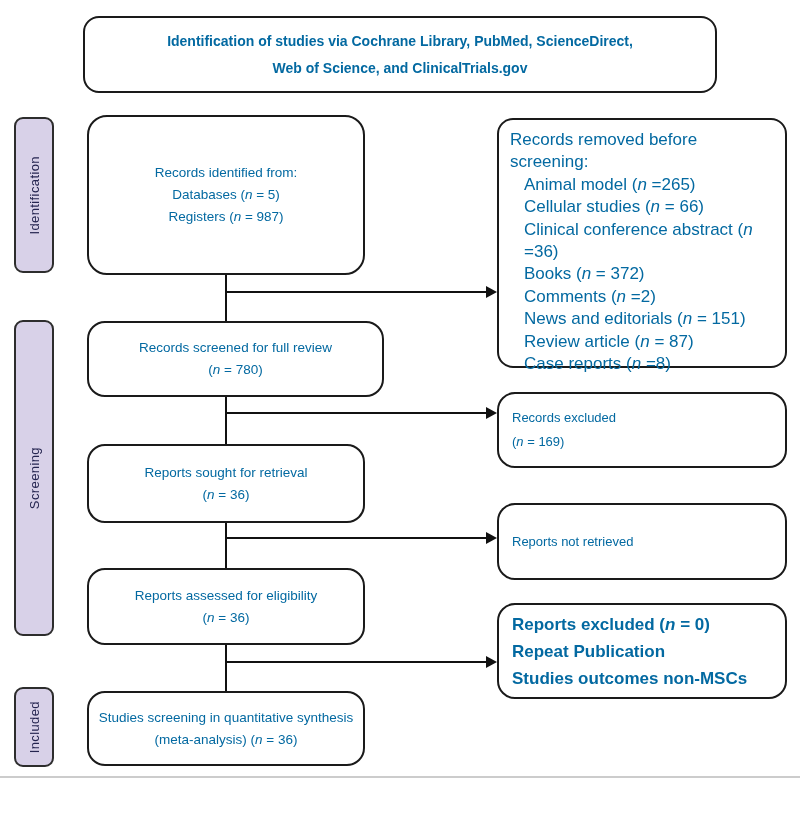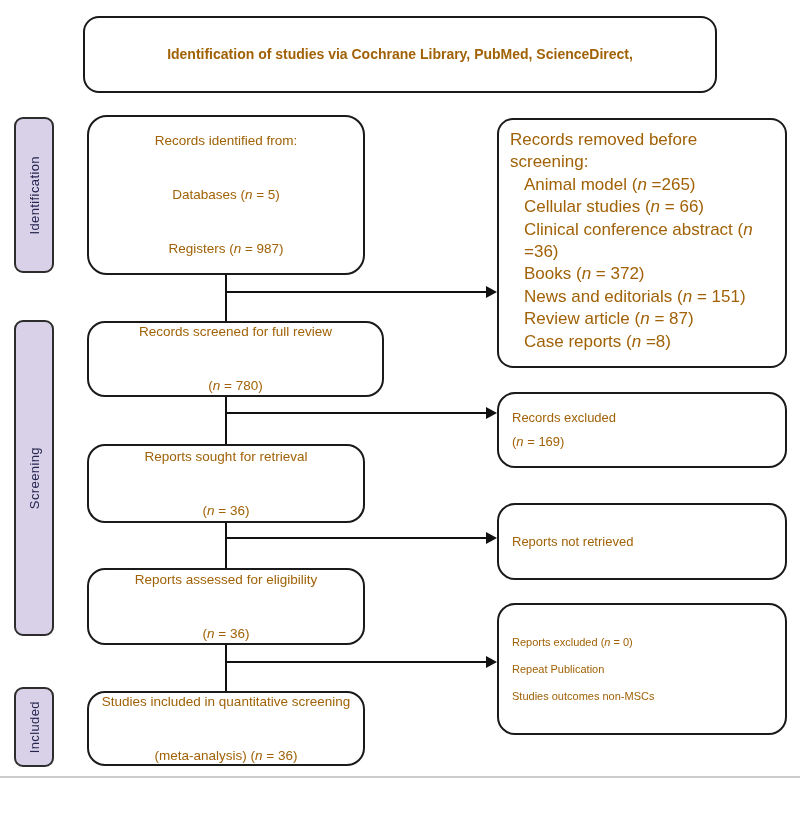--- a/index.html
+++ b/index.html
@@ -3,23 +3,23 @@
 <meta charset="utf-8">
 <style>
   html,body{margin:0;padding:0;background:#ffffff;}
   #stage-root{
     position:relative;width:800px;height:840px;background:#ffffff;
     font-family:"Liberation Sans","DejaVu Sans",sans-serif;color:#111;
     overflow:hidden;
   }
   .box{
     position:absolute;box-sizing:border-box;background:#fff;
-    border:2px solid #1a1a1a;border-radius:18px;font-size:13.5px;color:#a16207;
+    border:2px solid #1a1a1a;border-radius:18px;font-size:13.5px;color:#0369a1;
   }
-  .center-box{display:flex;flex-direction:column;justify-content:center;align-items:center;text-align:center;line-height:22px;gap:32px;}
+  .center-box{display:flex;flex-direction:column;justify-content:center;align-items:center;text-align:center;line-height:22px;}
   .left-box{display:flex;flex-direction:column;justify-content:center;text-align:left;padding-left:13px;padding-right:5px;line-height:24px;}
   .title-box{display:flex;flex-direction:column;justify-content:center;align-items:center;text-align:center;font-weight:700;font-size:14px;line-height:27px;border-radius:16px;}
   .stage{
     position:absolute;box-sizing:border-box;background:#D8D1E8;border:2px solid #2d2d2d;border-radius:9px;
     display:flex;align-items:center;justify-content:center;
   }
   .stage .vtext{writing-mode:vertical-rl;transform:rotate(180deg);font-size:13px;color:#252550;letter-spacing:.4px;}
   .list-box{padding:9px 8px 6px 11px;font-size:17px;line-height:22.4px;border-radius:16px;}
   .list-box .indent{padding-left:14px;}
   .vline{position:absolute;width:2px;background:#111;}
@@ -35,20 +35,21 @@
   }
   i{font-style:italic;}
 </style>
 </head>
 <body>
 
 <div id="stage-root">
 
   <div class="box title-box" style="left:83px;top:16px;width:634px;height:77px;">
     <div>Identification of studies via Cochrane Library, PubMed, ScienceDirect,</div>
+    <div>Web of Science, and ClinicalTrials.gov</div>
   </div>
 
   <div class="stage" style="left:14px;top:117px;width:40px;height:156px;">
     <span class="vtext">Identification</span>
   </div>
   <div class="stage" style="left:14px;top:320px;width:40px;height:316px;">
     <span class="vtext">Screening</span>
   </div>
   <div class="stage" style="left:14px;top:687px;width:40px;height:80px;">
     <span class="vtext">Included</span>
@@ -69,45 +70,46 @@
     <div>Reports sought for retrieval</div>
     <div>(<i>n</i> = 36)</div>
   </div>
 
   <div class="box center-box" style="left:87px;top:568px;width:278px;height:77px;">
     <div>Reports assessed for eligibility</div>
     <div>(<i>n</i> = 36)</div>
   </div>
 
   <div class="box center-box" style="left:87px;top:691px;width:278px;height:75px;">
-    <div>Studies included in quantitative screening</div>
+    <div>Studies screening in quantitative synthesis</div>
     <div>(meta-analysis) (<i>n</i> = 36)</div>
   </div>
 
   <div class="box list-box" style="left:497px;top:118px;width:290px;height:250px;">
     <div>Records removed before screening:</div>
     <div class="indent">Animal model (<i>n</i> =265)</div>
     <div class="indent">Cellular studies (<i>n</i> = 66)</div>
     <div class="indent">Clinical conference abstract (<i>n</i> =36)</div>
     <div class="indent">Books (<i>n</i> = 372)</div>
+    <div class="indent">Comments (<i>n</i> =2)</div>
     <div class="indent">News and editorials (<i>n</i> = 151)</div>
     <div class="indent">Review article (<i>n</i> = 87)</div>
     <div class="indent">Case reports (<i>n</i> =8)</div>
   </div>
 
   <div class="box left-box" style="left:497px;top:392px;width:290px;height:76px;font-size:13px;">
     <div>Records excluded</div>
     <div>(<i>n</i> = 169)</div>
   </div>
 
   <div class="box left-box" style="left:497px;top:503px;width:290px;height:77px;font-size:13px;">
     <div>Reports not retrieved</div>
   </div>
 
-  <div class="box left-box" style="left:497px;top:603px;width:290px;height:132px;font-size:11px;line-height:27px;">
+  <div class="box left-box" style="left:497px;top:603px;width:290px;height:96px;font-size:17px;line-height:27px;font-weight:bold;">
     <div>Reports excluded (<i>n</i> = 0)</div>
     <div>Repeat Publication</div>
     <div>Studies outcomes non-MSCs</div>
   </div>
 
   <div class="vline" style="left:225px;top:275px;height:46px;"></div>
   <div class="vline" style="left:225px;top:397px;height:47px;"></div>
   <div class="vline" style="left:225px;top:523px;height:45px;"></div>
   <div class="vline" style="left:225px;top:645px;height:46px;"></div>
 

